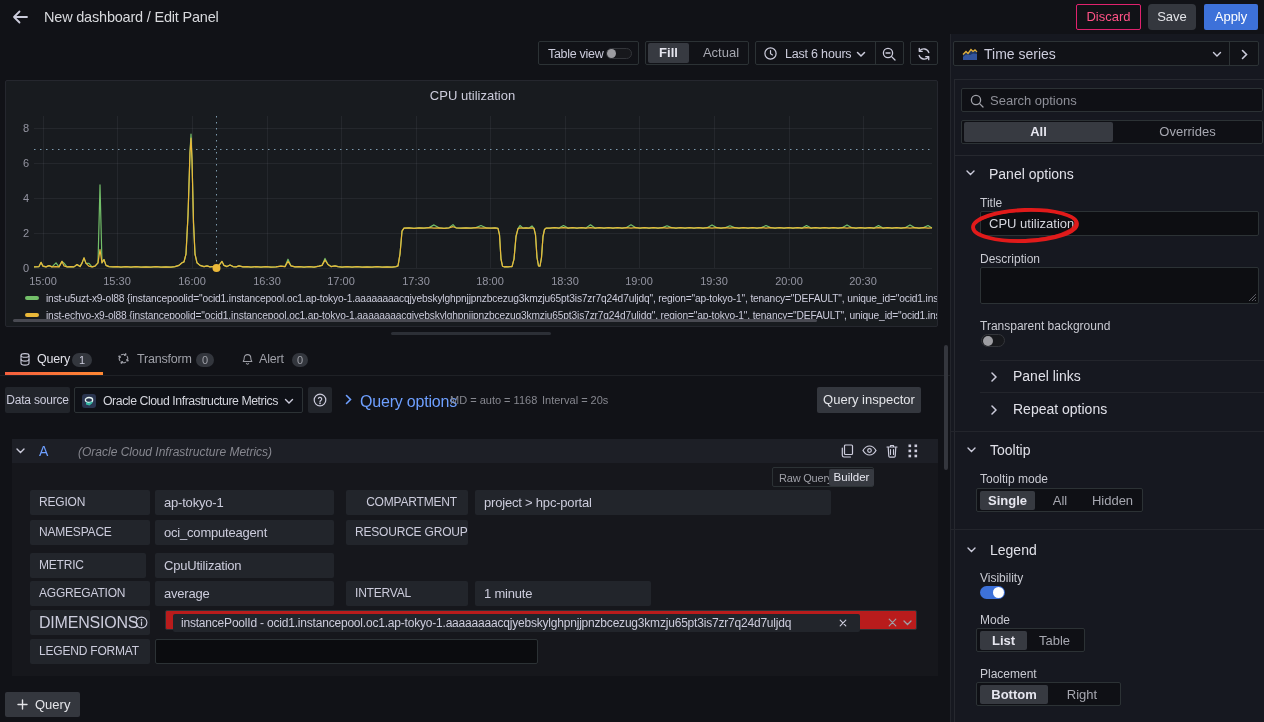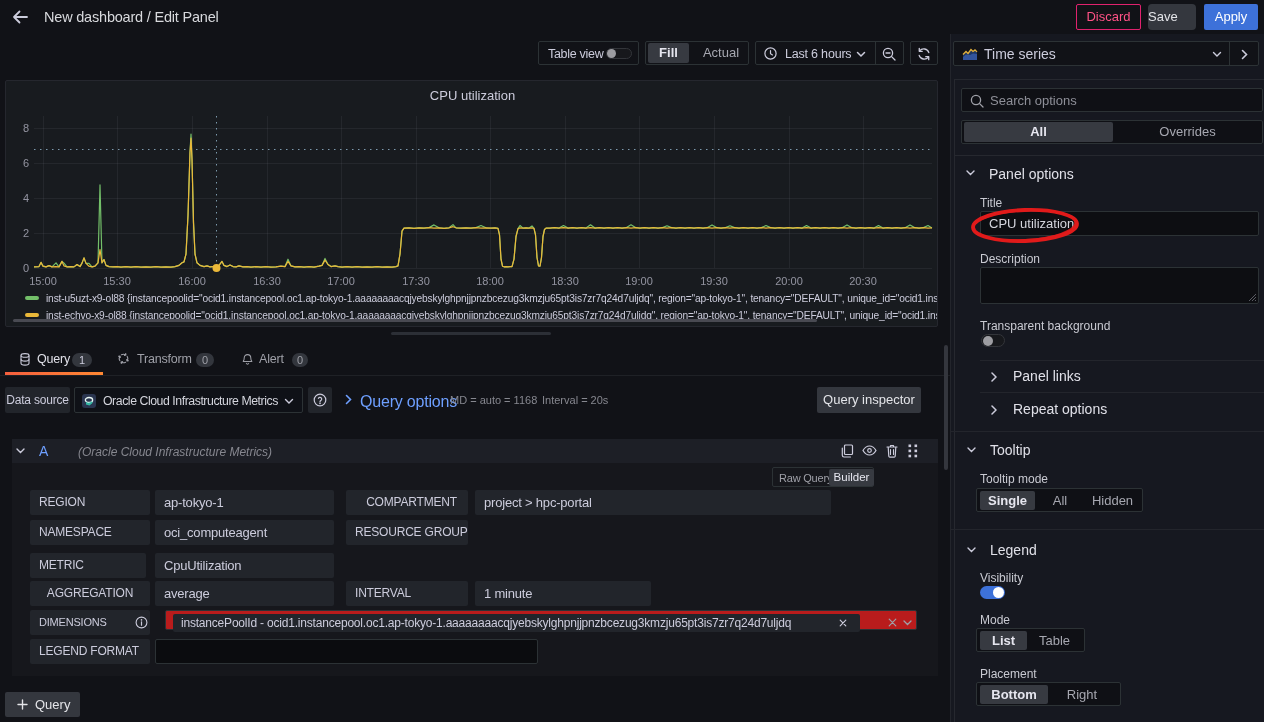--- a/index.html
+++ b/index.html
@@ -13,21 +13,21 @@
 </style>
 </head>
 <body>
 
 <div class="abs" style="left:0;top:0;width:1264px;height:34px;background:#111217;">
   <svg class="abs" style="left:11px;top:8px;" width="18" height="18" viewBox="0 0 18 18">
     <path d="M16 9H3M8.5 3.5L3 9l5.5 5.5" stroke="#ccccdc" stroke-width="1.8" fill="none" stroke-linecap="round" stroke-linejoin="round"></path>
   </svg>
   <div class="abs" style="left:44px;top:9px;font-size:14.5px;color:#d8d9dd;letter-spacing:-0.2px;">New dashboard / Edit Panel</div>
   <div class="abs" style="left:1076px;top:4px;width:65px;height:26px;border:1px solid #e0226e;border-radius:2px;color:#ff5286;font-size:13px;font-weight:500;text-align:center;line-height:24px;">Discard</div>
-  <div class="abs" style="left:1148px;top:4px;width:48px;height:26px;background:#34373e;border-radius:4px;color:#e3e4e8;font-size:13px;font-weight:500;text-align:left;line-height:26px;">Save</div>
+  <div class="abs" style="left:1148px;top:4px;width:48px;height:26px;background:#34373e;border-radius:4px;color:#e3e4e8;font-size:13px;font-weight:500;text-align:center;line-height:26px;">Save</div>
   <div class="abs" style="left:1204px;top:4px;width:54px;height:26px;background:#3d71d9;border-radius:2px;color:#ffffff;font-size:13px;font-weight:500;text-align:center;line-height:26px;">Apply</div>
 </div>
 
 <div class="abs bordered" style="left:538px;top:41px;width:101px;height:24px;text-decoration:underline;">
   <span class="abs" style="left:9px;top:5px;font-size:12.5px;color:#ccccdc;letter-spacing:-0.3px;">Table view</span>
   <span class="abs" style="left:67px;top:6px;width:26px;height:11px;background:#17181c;border:1px solid #33353a;border-radius:6px;"></span>
   <span class="abs" style="left:68px;top:7px;width:9px;height:9px;background:#9d9da2;border-radius:50%;"></span>
 </div>
 <div class="abs bordered" style="left:645px;top:41px;width:104px;height:24px;">
   <span class="abs seg-on" style="left:2px;top:1px;width:41px;height:20px;font-size:13px;text-align:center;line-height:20px;">Fill</span>
@@ -218,26 +218,26 @@
   <div class="abs lblbox" style="left:346px;top:114px;width:122px;height:25px;font-size:12px;font-weight:500;line-height:25px;padding-left:9px;text-align:center;">COMPARTMENT</div>
   <div class="abs lblbox" style="left:475px;top:114px;width:356px;height:25px;font-size:13px;line-height:25px;padding-left:9px;">project &gt; hpc-portal</div>
 
   <div class="abs lblbox" style="left:30px;top:144px;width:120px;height:25px;font-size:12px;font-weight:500;line-height:25px;padding-left:9px;">NAMESPACE</div>
   <div class="abs lblbox" style="left:155px;top:144px;width:179px;height:25px;font-size:13px;line-height:25px;padding-left:9px;">oci_computeagent</div>
   <div class="abs lblbox" style="left:346px;top:144px;width:122px;height:25px;font-size:12px;font-weight:500;line-height:25px;padding-left:9px;">RESOURCE GROUP</div>
 
   <div class="abs lblbox" style="left:30px;top:177px;width:116px;height:25px;font-size:12px;font-weight:500;line-height:25px;padding-left:9px;">METRIC</div>
   <div class="abs lblbox" style="left:155px;top:177px;width:179px;height:25px;font-size:13px;line-height:25px;padding-left:9px;">CpuUtilization</div>
 
-  <div class="abs lblbox" style="left:30px;top:205px;width:120px;height:25px;font-size:12px;font-weight:500;line-height:25px;text-align:center;">AGGREGATION</div>
+  <div class="abs lblbox" style="left:30px;top:205px;width:120px;height:25px;font-size:12px;font-weight:500;line-height:25px;padding-left:9px;">AGGREGATION</div>
   <div class="abs lblbox" style="left:155px;top:205px;width:179px;height:25px;font-size:13px;line-height:25px;padding-left:9px;">average</div>
   <div class="abs lblbox" style="left:346px;top:205px;width:122px;height:25px;font-size:12px;font-weight:500;line-height:25px;padding-left:9px;">INTERVAL</div>
   <div class="abs lblbox" style="left:475px;top:205px;width:176px;height:25px;font-size:13px;line-height:25px;padding-left:9px;">1 minute</div>
 
-  <div class="abs lblbox" style="left:30px;top:234px;width:120px;height:25px;font-size:11px;font-weight:500;line-height:25px;padding-left:9px;">DIMENSIONS</div>
+  <div class="abs lblbox" style="left:30px;top:234px;width:120px;height:25px;font-size:16px;font-weight:500;line-height:25px;padding-left:9px;">DIMENSIONS</div>
   <svg class="abs" style="left:135px;top:240px;" width="13" height="13" viewBox="0 0 13 13">
     <circle cx="6.5" cy="6.5" r="5.4" stroke="#ccccdc" stroke-width="1.1" fill="none"></circle>
     <path d="M6.5 5.8v3.4" stroke="#ccccdc" stroke-width="1.2" stroke-linecap="round"></path>
     <circle cx="6.5" cy="3.9" r="0.8" fill="#ccccdc"></circle>
   </svg>
   <div class="abs bordered" style="left:165px;top:234px;width:752px;height:20px;background:#b91c1c;">
     <div class="abs lblbox" style="left:7px;top:3px;width:687px;height:18px;font-size:12px;line-height:18px;padding-left:8px;color:#ccccdc;overflow:hidden;">instancePoolId - ocid1.instancepool.oc1.ap-tokyo-1.aaaaaaaacqjyebskylghpnjjpnzbcezug3kmzju65pt3is7zr7q24d7uljdq</div>
     <svg class="abs" style="left:673px;top:8px;" width="8" height="8" viewBox="0 0 8 8">
       <path d="M1.2 1.2l5.6 5.6M6.8 1.2L1.2 6.8" stroke="#ccccdc" stroke-width="1.2" stroke-linecap="round"></path>
     </svg>

